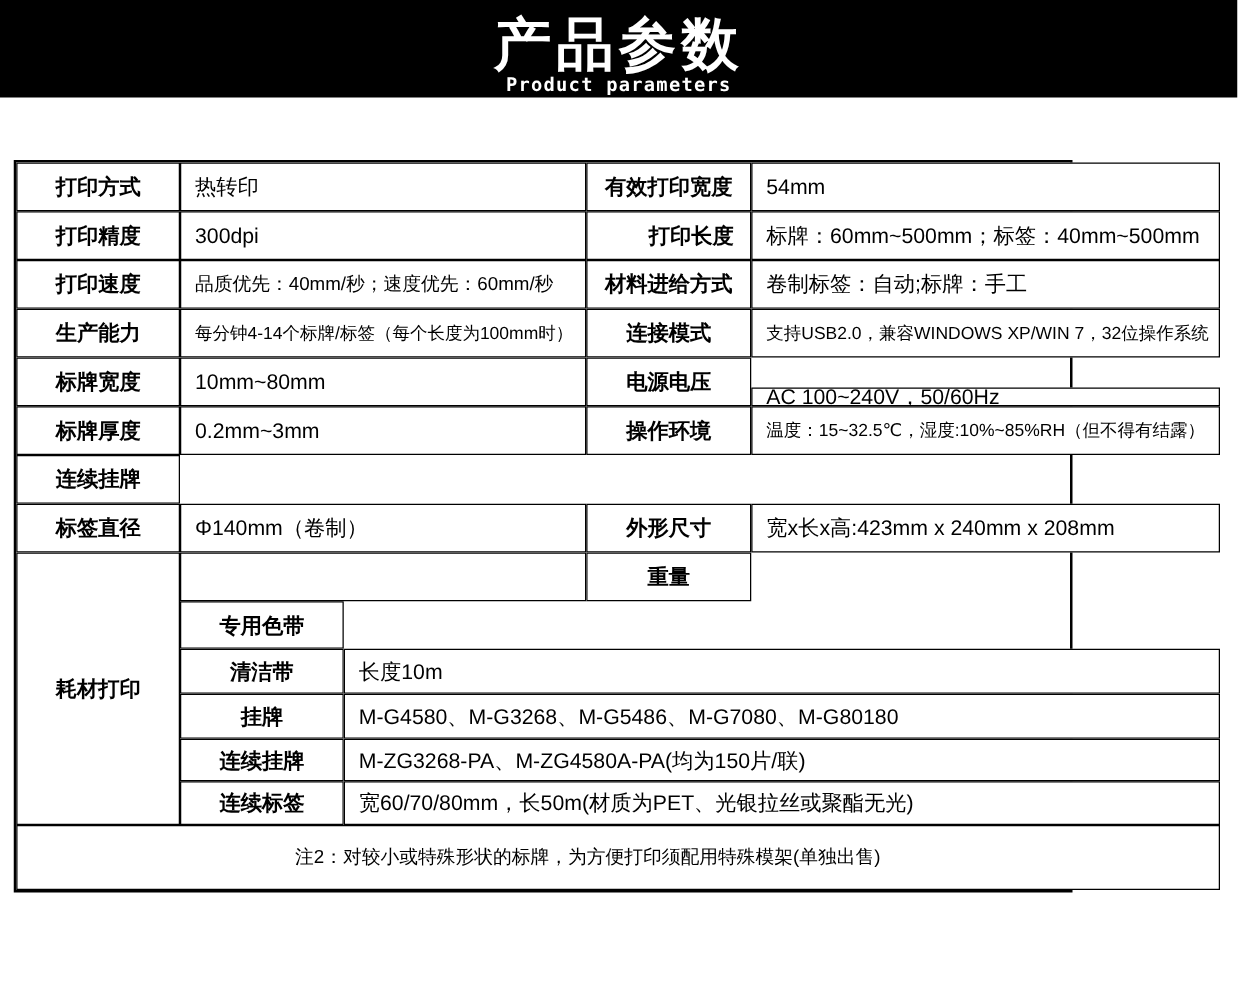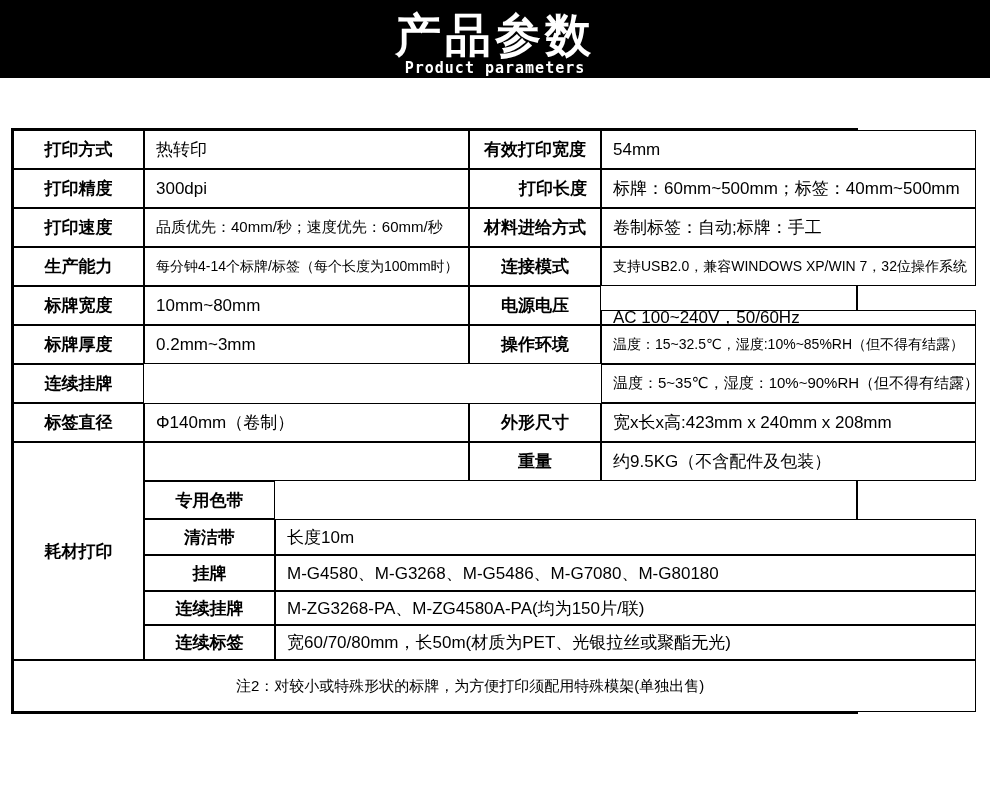--- a/index.html
+++ b/index.html
@@ -75,25 +75,23 @@
       <div class="cell label" style="grid-area: 2 / 4; padding-left: 36px;">打印长度</div>
       <div class="cell value" style="grid-area: 2 / 5;">标牌：60mm~500mm；标签：40mm~500mm</div>
       <div class="cell label" style="grid-area: 3 / 4;">材料进给方式</div>
       <div class="cell value" style="grid-area: 3 / 5;">卷制标签：自动;标牌：手工</div>
       <div class="cell label" style="grid-area: 4 / 4;">连接模式</div>
       <div class="cell value f14" style="grid-area: 4 / 5;">支持USB2.0，兼容WINDOWS XP/WIN 7，32位操作系统</div>
       <div class="cell label" style="grid-area: 5 / 4;">电源电压</div>
       <div class="cell value" style="grid-area: 5 / 5; margin-top: 24px;">AC 100~240V，50/60Hz</div>
       <div class="cell label" style="grid-area: 6 / 4;">操作环境</div>
       <div class="cell value f14" style="grid-area: 6 / 5;">温度：15~32.5℃，湿度:10%~85%RH（但不得有结露）</div>
-      <div class="cell value f15" style="grid-area: 7 / 5;">温度：5~35℃，湿度：10%~90%RH（但不得有结露）</div>
       <div class="cell label" style="grid-area: 8 / 4;">外形尺寸</div>
       <div class="cell value" style="grid-area: 8 / 5;">宽x长x高:423mm x 240mm x 208mm</div>
       <div class="cell label" style="grid-area: 9 / 4;">重量</div>
-      <div class="cell value" style="grid-area: 9 / 5;">约9.5KG（不含配件及包装）</div>
       <div class="cell label" style="grid-area: 9 / 1 / 15;">耗材打印</div>
       <div class="cell " style="grid-area: 9 / 2 / auto / 4;"></div>
       <div class="cell label" style="grid-area: 10 / 2;">专用色带</div>
       <div class="cell label" style="grid-area: 11 / 2;">清洁带</div>
       <div class="cell value" style="grid-area: 11 / 3 / auto / 6;">长度10m</div>
       <div class="cell label" style="grid-area: 12 / 2;">挂牌</div>
       <div class="cell value" style="grid-area: 12 / 3 / auto / 6;">M-G4580、M-G3268、M-G5486、M-G7080、M-G80180</div>
       <div class="cell label" style="grid-area: 13 / 2;">连续挂牌</div>
       <div class="cell value" style="grid-area: 13 / 3 / auto / 6;">M-ZG3268-PA、M-ZG4580A-PA(均为150片/联)</div>
       <div class="cell label" style="grid-area: 14 / 2;">连续标签</div>

